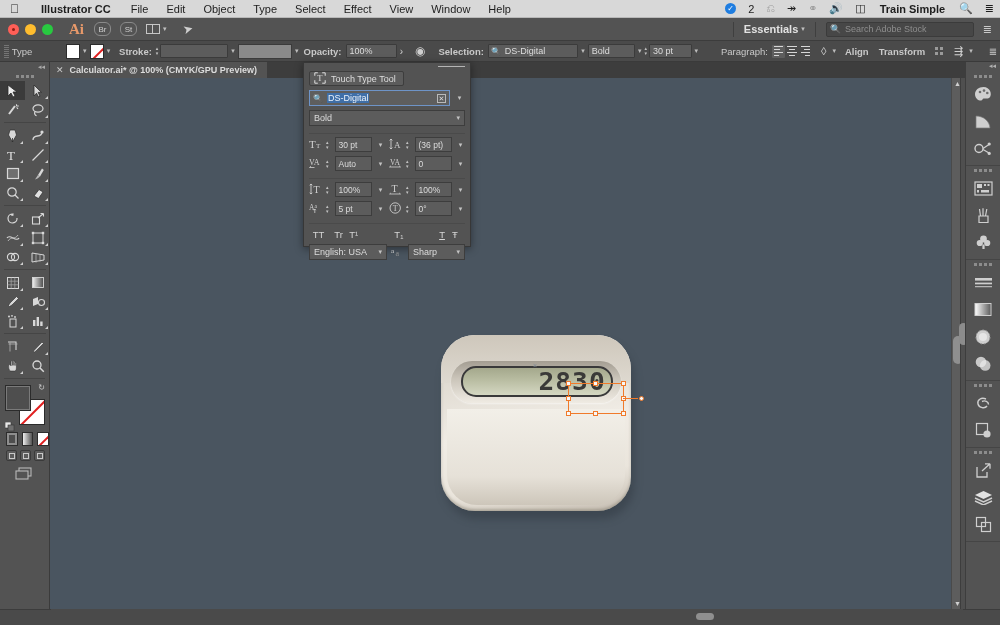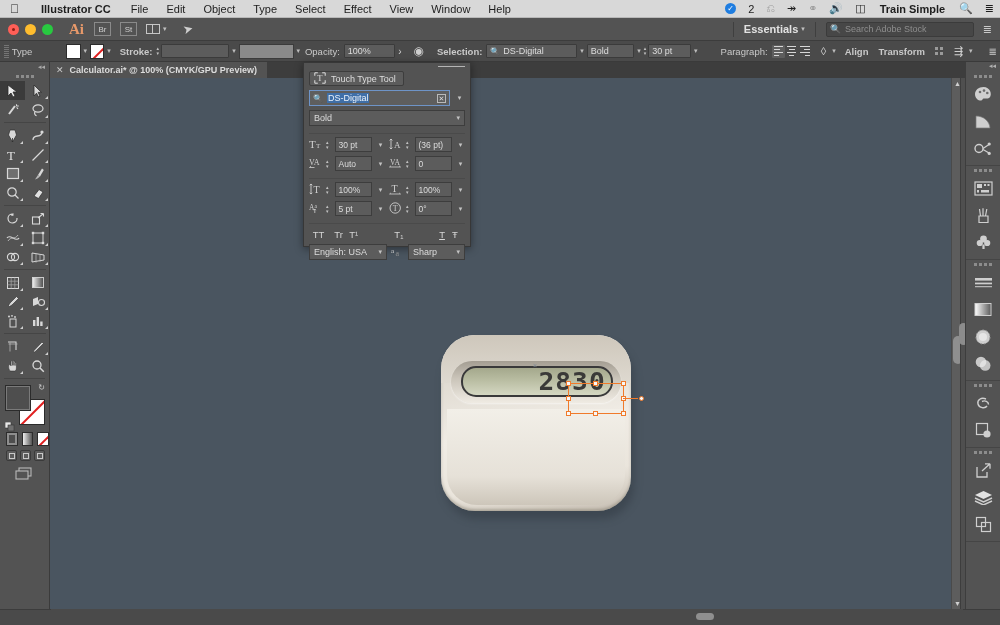--- a/index.html
+++ b/index.html
@@ -45,21 +45,21 @@
   .l-red { background:#ff5f57; }
   .l-red::after { content:''; position:absolute; left:4px; top:4px; width:3px; height:3px;
      border-radius:50%; background:#8d1e14; }
   .l-yellow { background:#ffbd2e; }
   .l-green { background:#28c940; }
   .ailogo {
     color:#e8996a; font-size:15px; font-weight:bold;
     padding:0 10px 0 16px; font-family:"Liberation Serif", serif;
   }
   .sqbtn {
-    width:17px; height:14px; border:1px solid #8a8a8a; border-radius:0;
+    width:17px; height:14px; border:1px solid #8a8a8a; border-radius:6px;
     color:#cfcfcf; font-size:8px; display:inline-flex; align-items:center;
     justify-content:center; margin-right:9px;
   }
   .arrangeic { display:flex; align-items:center; margin-right:4px; }
   .arrangeic .bx { width:7px; height:10px; border:1px solid #c6c6c6; }
   .arrangeic .bx2 { width:7px; height:10px; border:1px solid #c6c6c6; border-left:0;
      display:flex; flex-direction:column; }
   .chev { color:#c0c0c0; font-size:7px; margin-left:3px; }
   .plane { color:#cfcfcf; font-size:12px; margin-left:12px; transform: rotate(-15deg); }
   .appbar .spacer { flex:1; }
@@ -402,21 +402,21 @@
     <span class="swatch-box sw-none"></span>
     <span class="mini-chev">▾</span>
 
     <span class="ctrl-lbl" style="margin-left:6px;font-weight:bold">Stroke:</span>
     <span class="stepper" style="margin-left:4px">▴<br>▾</span>
     <span class="field" style="width:72px"></span>
     <span class="mini-chev">▾</span>
     <span style="width:58px;height:15px;background:#8a8a8a;border:1px solid #3b3b3b"></span>
     <span class="mini-chev">▾</span>
 
-    <span class="ctrl-lbl" style="margin-left:2px;font-weight:normal">Opacity:</span>
+    <span class="ctrl-lbl" style="margin-left:2px;font-weight:bold">Opacity:</span>
     <span class="field" style="width:54px;margin-left:4px">100%</span>
     <span class="ic-btn">›</span>
     <span class="ic-btn" style="margin-left:6px;font-size:12px">◉</span>
 
     <span class="ctrl-lbl" style="margin-left:10px;font-weight:bold">Selection:</span>
     <span class="field" style="width:96px;margin-left:4px;gap:3px">
       <span style="font-size:8px">🔍</span>
       <span>DS-Digital</span>
     </span>
     <span class="mini-chev">▾</span>

